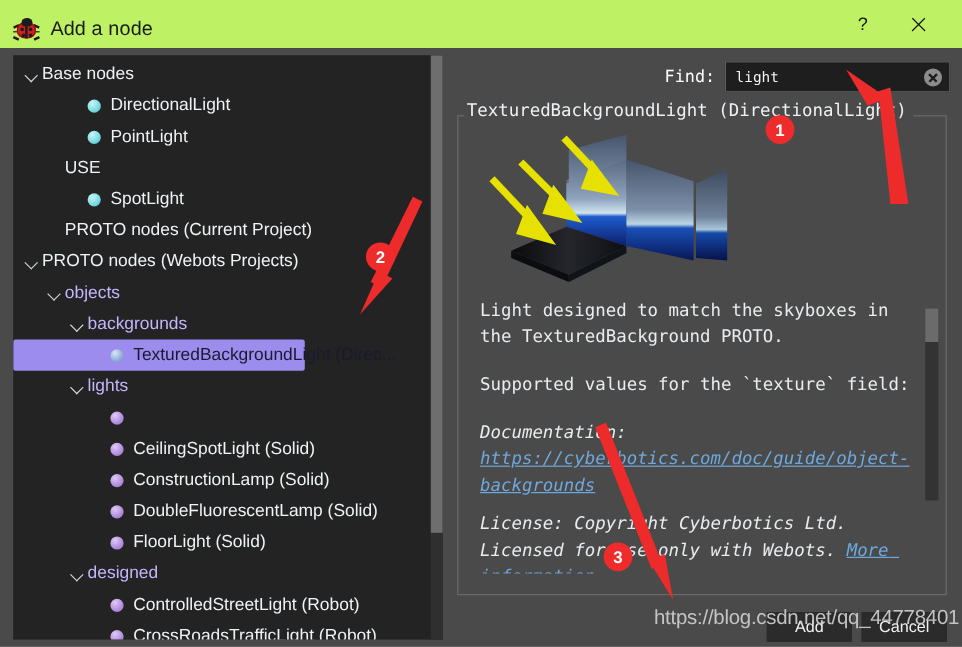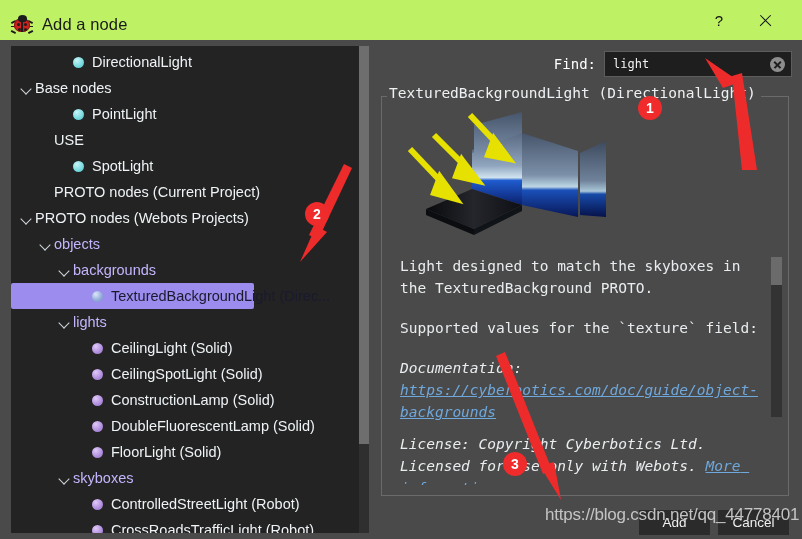--- a/index.html
+++ b/index.html
@@ -202,21 +202,21 @@
     font-size: 14.5px;
     color: #eef1f3;
     white-space: nowrap;
   }
   .preview {
     position: absolute; left: 0; top: 8px;
     width: 406px; height: 140px;
     overflow: hidden;
   }
   .desc {
-    position: absolute; left: 18px; top: 158px;
+    position: absolute; left: 18px; top: 151px;
     width: 364px; height: 230px;
     overflow: hidden;
     font-family: "DejaVu Sans Mono", monospace;
     font-size: 14.5px;
     line-height: 22px;
     color: #e9edef;
   }
   .desc p { margin: 0 0 18px 0; white-space: pre-wrap; }
   .desc .ital { font-style: italic; margin-bottom: 10px; }
   .desc a {
@@ -302,32 +302,32 @@
       <div class="tb-btn close">
         <span class="tb-x"></span>
       </div>
     </div>
   </div>
 
   <div class="body">
 
     <div class="tree-wrap">
       <div class="tree" id="tree">
-          <div class="trow ind2">
-            <span class="arrow"></span>
-            <span class="bullet cyan"></span>
-            <span class="label-plain">DirectionalLight</span>
-          </div>
           <div class="trow ind0">
             <span class="arrow open"></span>
             <span class="label-plain">Base nodes</span>
           </div>
           <div class="trow ind2">
             <span class="arrow"></span>
             <span class="bullet cyan"></span>
+            <span class="label-plain">DirectionalLight</span>
+          </div>
+          <div class="trow ind2">
+            <span class="arrow"></span>
+            <span class="bullet cyan"></span>
             <span class="label-plain">PointLight</span>
           </div>
           <div class="trow ind1">
             <span class="arrow"></span>
             <span class="label-plain">USE</span>
           </div>
           <div class="trow ind2">
             <span class="arrow"></span>
             <span class="bullet cyan"></span>
             <span class="label-plain">SpotLight</span>
@@ -353,21 +353,20 @@
             <span class="bullet blue"></span>
             <span class="label-plain">TexturedBackgroundLight (Direc...</span>
           </div>
           <div class="trow ind2">
             <span class="arrow open"></span>
             <span class="label-folder">lights</span>
           </div>
           <div class="trow ind3">
             <span class="arrow"></span>
             <span class="bullet purple"></span>
-            <span class="label-plain">CeilingLight (Solid)</span>
           </div>
           <div class="trow ind3">
             <span class="arrow"></span>
             <span class="bullet purple"></span>
             <span class="label-plain">CeilingSpotLight (Solid)</span>
           </div>
           <div class="trow ind3">
             <span class="arrow"></span>
             <span class="bullet purple"></span>
             <span class="label-plain">ConstructionLamp (Solid)</span>
@@ -377,21 +376,21 @@
             <span class="bullet purple"></span>
             <span class="label-plain">DoubleFluorescentLamp (Solid)</span>
           </div>
           <div class="trow ind3">
             <span class="arrow"></span>
             <span class="bullet purple"></span>
             <span class="label-plain">FloorLight (Solid)</span>
           </div>
           <div class="trow ind2">
             <span class="arrow open"></span>
-            <span class="label-folder">skyboxes</span>
+            <span class="label-folder">designed</span>
           </div>
           <div class="trow ind3">
             <span class="arrow"></span>
             <span class="bullet purple"></span>
             <span class="label-plain">ControlledStreetLight (Robot)</span>
           </div>
           <div class="trow ind3">
             <span class="arrow"></span>
             <span class="bullet purple"></span>
             <span class="label-plain">CrossRoadsTrafficLight (Robot)</span>

